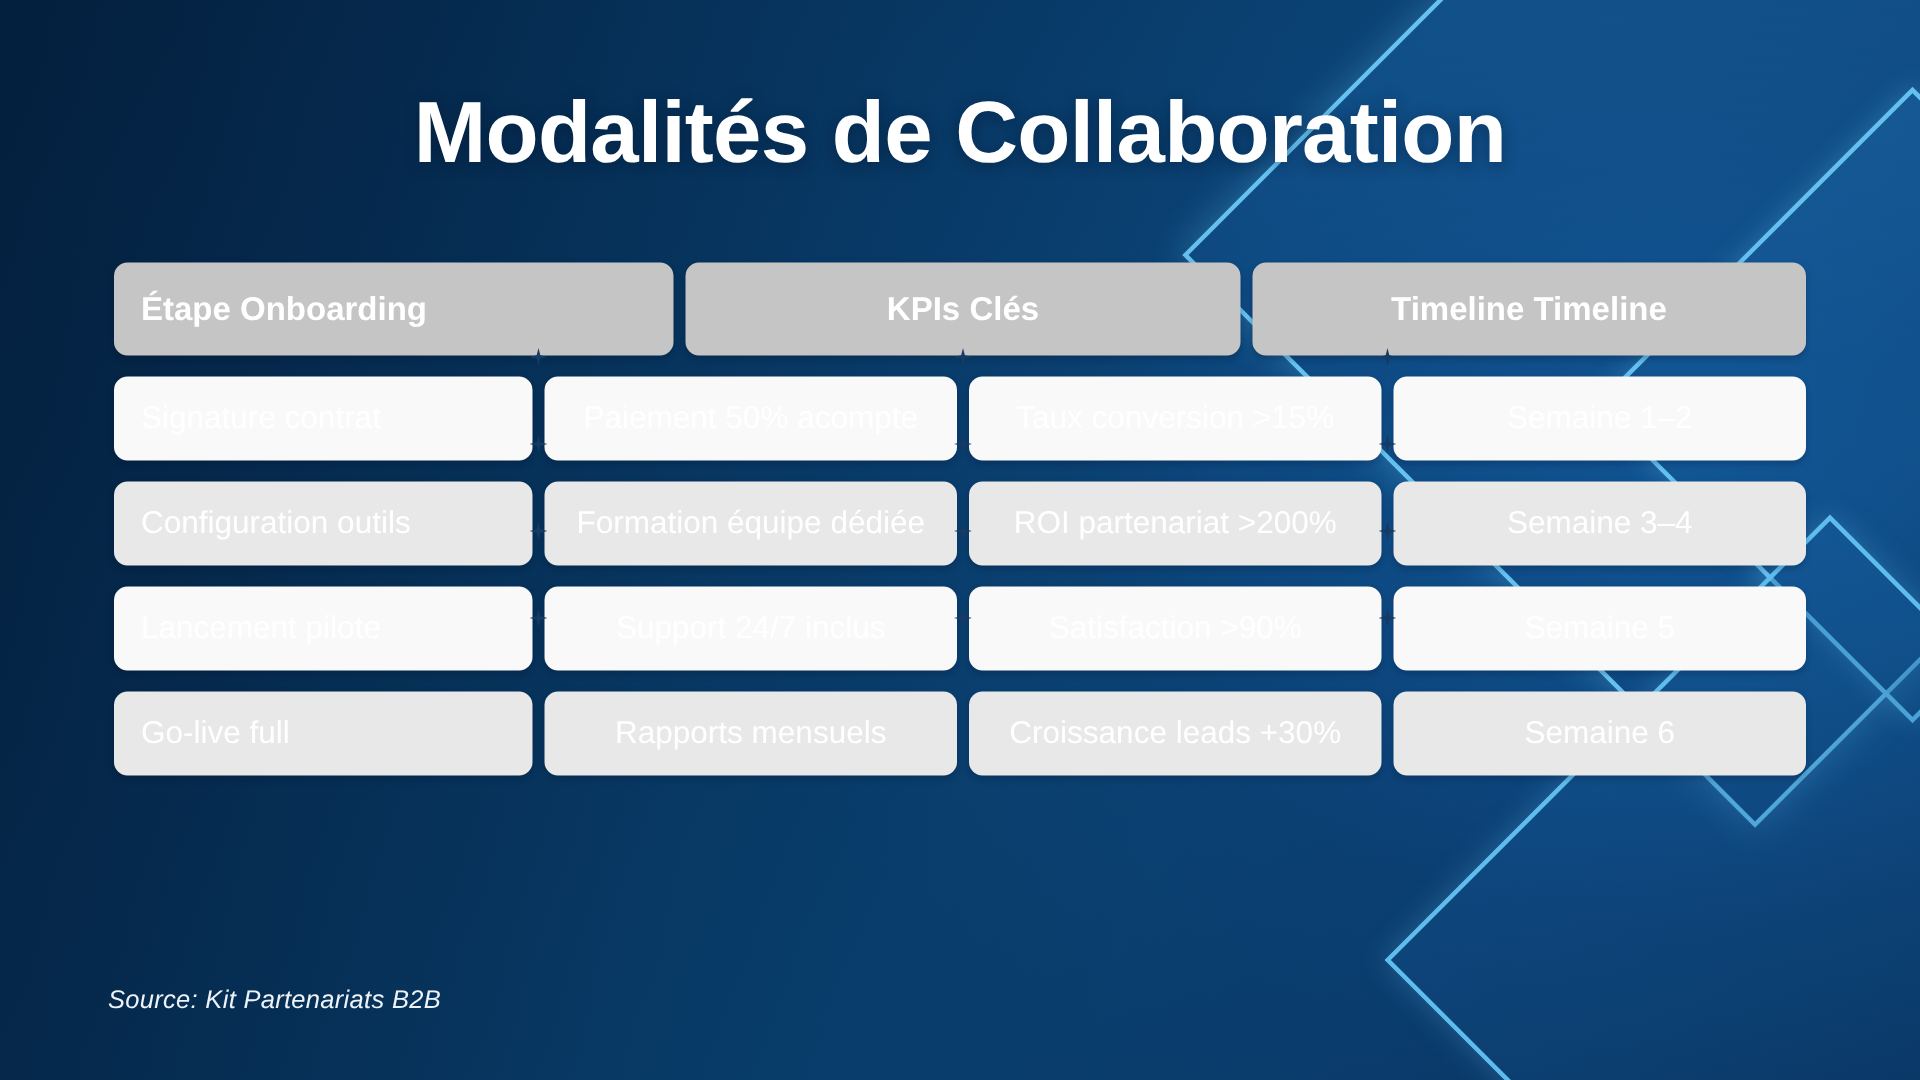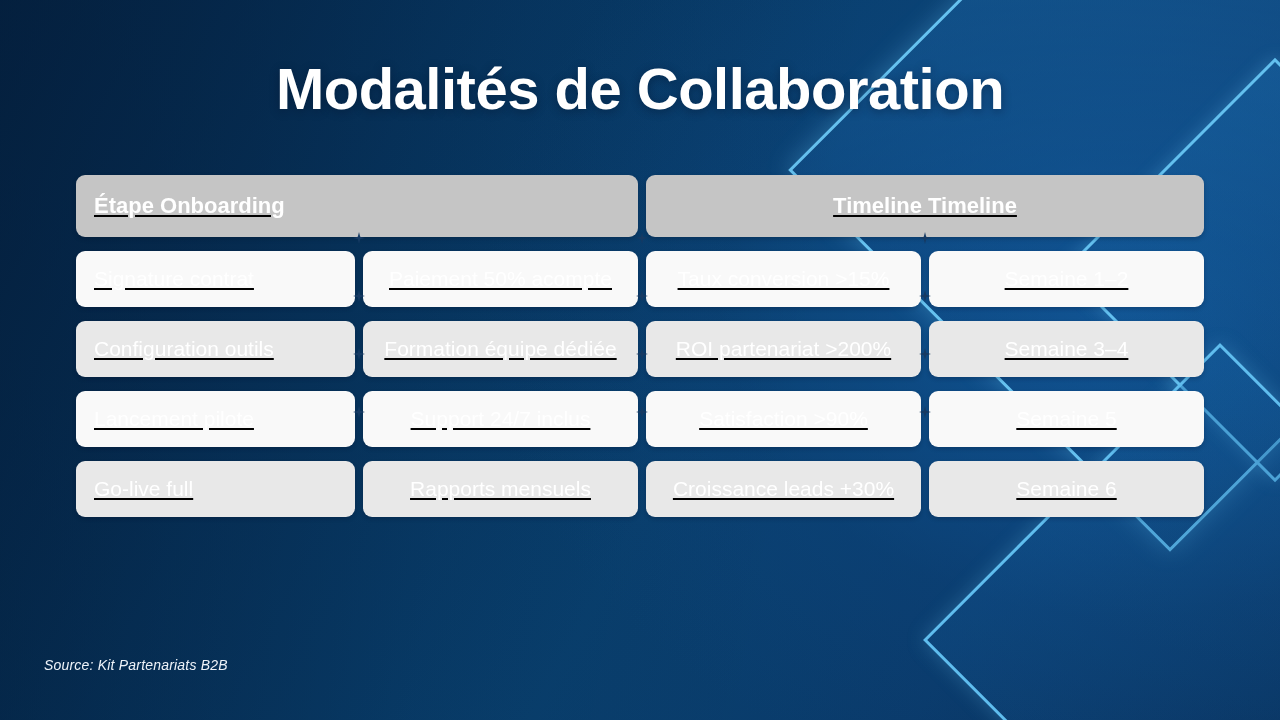--- a/index.html
+++ b/index.html
@@ -91,21 +91,20 @@
     left: 76px;
     top: 175px;
     width: 1128px;
   }
 
   .trow {
     display: flex;
     gap: 8px;
     margin-bottom: 14px;
     position: relative;
-    text-decoration: underline;
   }
 
   .cell {
     flex: 1 1 0;
     border-radius: 9px;
     display: flex;
     align-items: center;
     font-size: 21px;
     line-height: 1.16;
     color: #ffffff;
@@ -147,24 +146,24 @@
     height: 12px;
     background: #163a63;
     clip-path: polygon(50% 0%, 60% 40%, 100% 50%, 60% 60%, 50% 100%, 40% 60%, 0% 50%, 40% 40%);
     transform: translate(-50%, -50%);
     pointer-events: none;
   }
 
   
   #source {
     position: absolute;
-    left: 44px;
+    left: 72px;
     top: 657px;
     color: #eef3f9;
-    font-size: 14px;
+    font-size: 17px;
     font-style: italic;
     letter-spacing: 0.2px;
     text-align: right;
   }
 </style>
 </head>
 <body>
 
 <div id="slide">
 
@@ -173,20 +172,23 @@
   <div class="deco" id="deco-corner"></div>
   <div id="vignette"></div>
 
   <div id="title">Modalités de Collaboration</div>
 
   <div id="table-wrap">
 
     <div class="trow" id="header-row">
       <div class="cell">
         <span>Étape Onboarding</span>
+      </div>
+      <div class="cell">
+        <span>KPIs Clés</span>
       </div>
       <div class="cell">
         <span>Timeline Timeline</span>
       </div>
     </div>
 
     <div class="trow drow odd">
       <div class="cell">Signature contrat</div>
       <div class="cell">Paiement 50% acompte</div>
       <div class="cell">Taux conversion &gt;15%</div>

